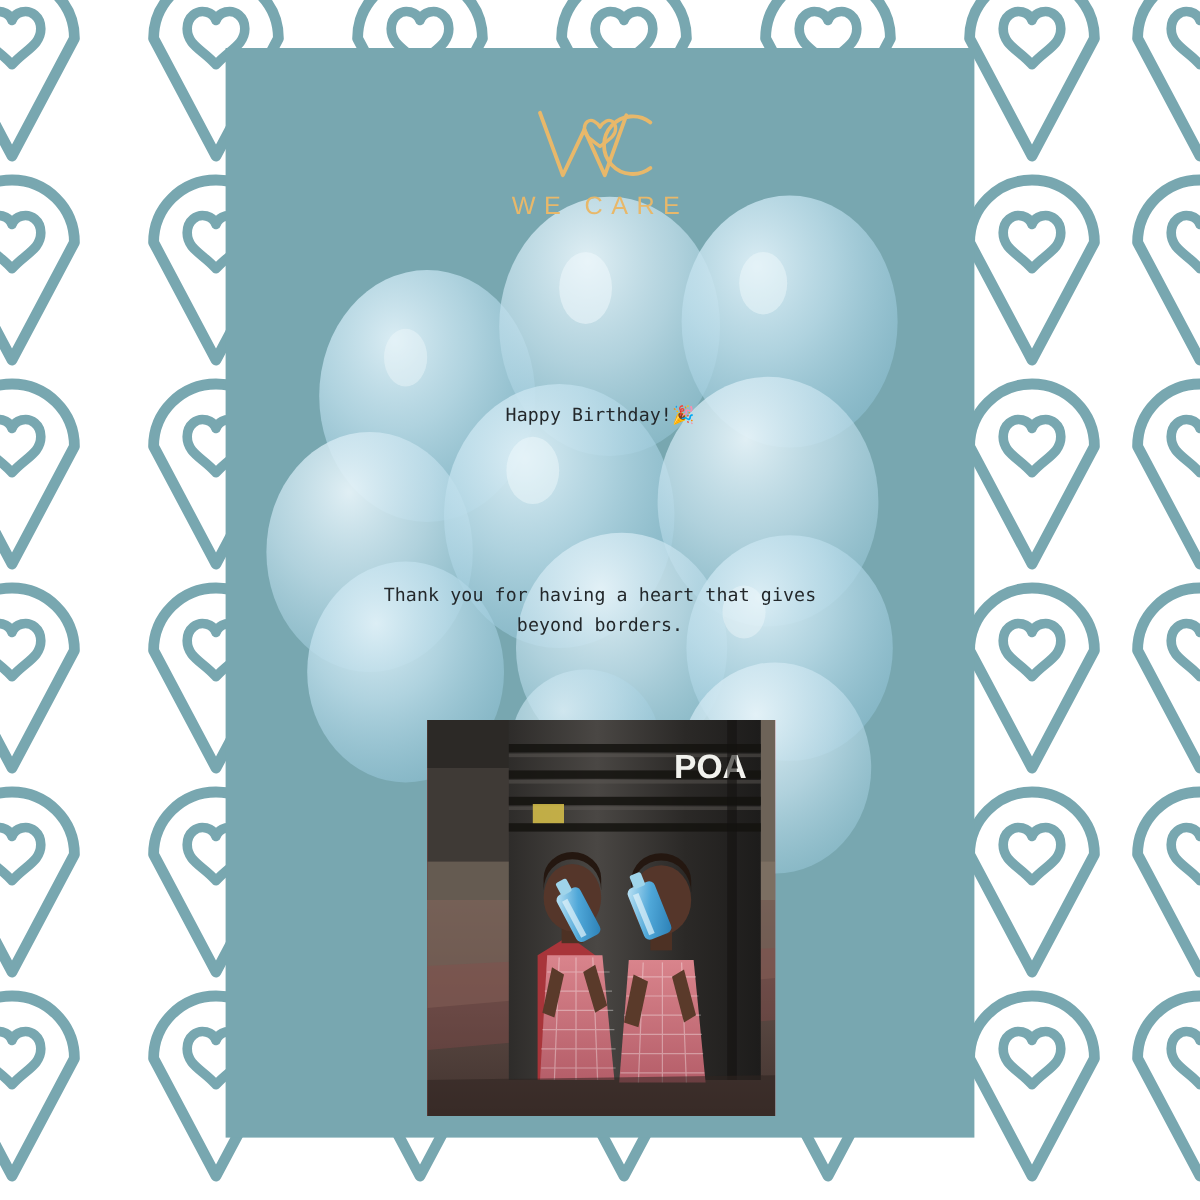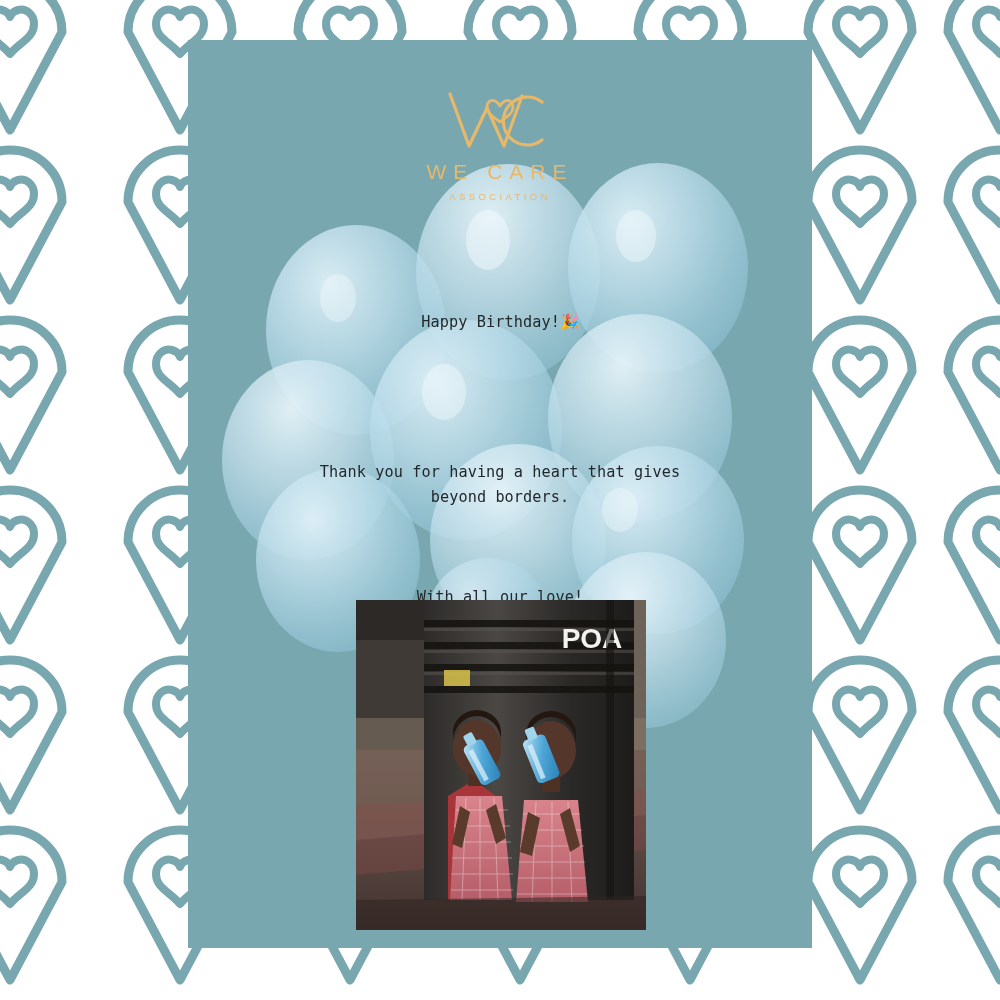--- a/index.html
+++ b/index.html
@@ -74,21 +74,21 @@
     top: 0;
     width: 624px;
     height: 908px;
     pointer-events: none;
   }
 
   
   #message {
     position: absolute;
     left: 50px;
-    top: 220px;
+    top: 244px;
     width: 524px;
     text-align: center;
     color: #23282b;
     font-family: "DejaVu Sans Mono", monospace;
     font-size: 15.2px;
     line-height: 25px;
     letter-spacing: 0.1px;
     white-space: pre-line;
   }
   #message .line-gap { display: block; height: 25px; }
@@ -231,21 +231,20 @@
           <path d="M 58 34
                    C 52 29 45 26 45 19
                    C 45 14 49 11 53 13
                    C 55 14 57 16 58 18
                    C 59 16 61 14 63 13
                    C 67 11 71 14 71 19
                    C 71 26 64 29 58 34 Z" stroke-width="2.8"></path>
         </g>
       </svg>
       <div class="logo-name">WE CARE</div>
-      <div class="logo-sub">ASSOCIATION</div>
     </div>
 
     <div id="message">
       <div>
         <span>Happy Birthday!</span><span class="party-icon">🎉</span>
       </div>
       <span class="line-gap"></span>
       <span class="line-gap"></span>
       <div>Thank you for having a heart that gives
 beyond borders.</div>

